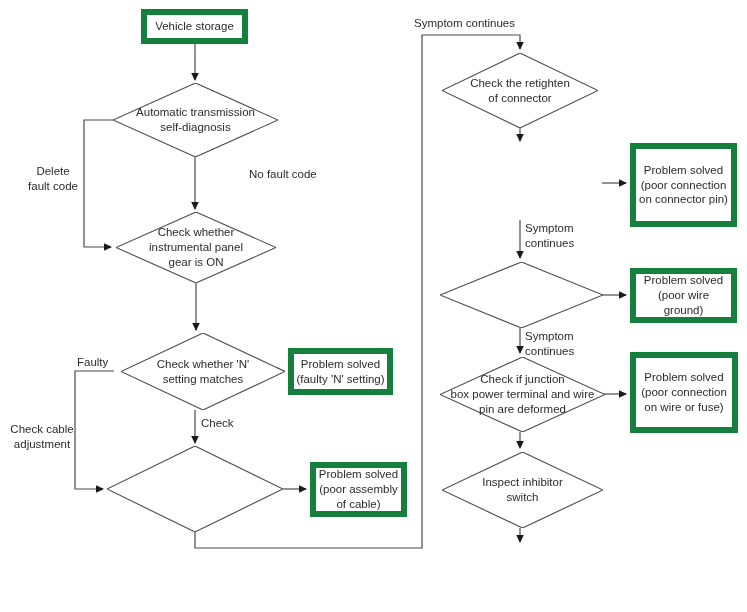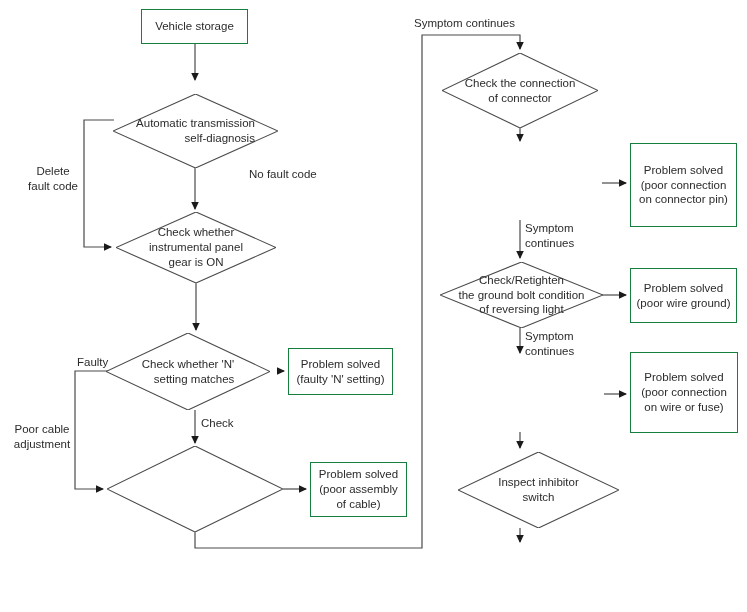--- a/index.html
+++ b/index.html
@@ -37,21 +37,21 @@
     font-size: 11.5px;
     line-height: 1.28;
   }
   .node .txt {
     position: relative;
     z-index: 2;
     white-space: pre-line;
     padding: 0 2px;
   }
   .node.rect {
-    border: 1px solid #15803d;
+    border: 6px solid #15803d;
     background: #ffffff;
     box-sizing: border-box;
   }
   .node.diamond .shape {
     position: absolute;
     left: 0; top: 0;
     width: 100%; height: 100%;
     z-index: 1;
   }
   .node.diamond .shape polygon {
@@ -96,38 +96,38 @@
     <line x1="520" y1="328" x2="520" y2="353" marker-end="url(#arw)"></line>
     <line x1="604" y1="394" x2="626" y2="394" marker-end="url(#arw)"></line>
     <line x1="520" y1="432" x2="520" y2="448" marker-end="url(#arw)"></line>
     <line x1="520" y1="528" x2="520" y2="542" marker-end="url(#arw)"></line>
   </svg>
 
   <div class="node rect" style="left:141px; top:9px; width:107px; height:35px;">
     <div class="txt">Vehicle storage</div>
   </div>
 
-  <div class="node diamond" style="left:113px; top:94px; width:165px; height:74px;text-align:right;">
+  <div class="node diamond" style="left:113px; top:83px; width:165px; height:74px;">
     <svg class="shape" viewBox="0 0 100 100" preserveAspectRatio="none">
         <polygon points="50,0 100,50 50,100 0,50"></polygon>
       </svg>
     <div class="txt">Automatic transmission
 self-diagnosis</div>
   </div>
 
   <div class="node diamond" style="left:116px; top:212px; width:160px; height:71px;">
     <svg class="shape" viewBox="0 0 100 100" preserveAspectRatio="none">
         <polygon points="50,0 100,50 50,100 0,50"></polygon>
       </svg>
     <div class="txt">Check whether
 instrumental panel
 gear is ON</div>
   </div>
 
-  <div class="node diamond" style="left:106px; top:333px; width:164px; height:77px;text-align:right;">
+  <div class="node diamond" style="left:121px; top:333px; width:164px; height:77px;">
     <svg class="shape" viewBox="0 0 100 100" preserveAspectRatio="none">
         <polygon points="50,0 100,50 50,100 0,50"></polygon>
       </svg>
     <div class="txt">Check whether 'N'
 setting matches</div>
   </div>
 
   <div class="node diamond" style="left:107px; top:446px; width:176px; height:86px;">
     <svg class="shape" viewBox="0 0 100 100" preserveAspectRatio="none">
         <polygon points="50,0 100,50 50,100 0,50"></polygon>
@@ -142,36 +142,41 @@
   <div class="node rect" style="left:310px; top:462px; width:97px; height:55px;">
     <div class="txt">Problem solved
 (poor assembly
 of cable)</div>
   </div>
 
   <div class="node diamond" style="left:442px; top:53px; width:156px; height:75px;">
     <svg class="shape" viewBox="0 0 100 100" preserveAspectRatio="none">
         <polygon points="50,0 100,50 50,100 0,50"></polygon>
       </svg>
-    <div class="txt">Check the connection
+    <div class="txt">Check the retighten
 of connector</div>
   </div>
 
 
   <div class="node diamond" style="left:440px; top:262px; width:163px; height:66px;">
     <svg class="shape" viewBox="0 0 100 100" preserveAspectRatio="none">
         <polygon points="50,0 100,50 50,100 0,50"></polygon>
       </svg>
-    <div class="txt">Check/Retighten
-the ground bolt condition
-of reversing light</div>
-  </div>
-
-
-  <div class="node diamond" style="left:458px; top:452px; width:161px; height:76px;">
+  </div>
+
+  <div class="node diamond" style="left:440px; top:357px; width:165px; height:75px;">
+    <svg class="shape" viewBox="0 0 100 100" preserveAspectRatio="none">
+        <polygon points="50,0 100,50 50,100 0,50"></polygon>
+      </svg>
+    <div class="txt">Check if junction
+box power terminal and wire
+pin are deformed</div>
+  </div>
+
+  <div class="node diamond" style="left:442px; top:452px; width:161px; height:76px;">
     <svg class="shape" viewBox="0 0 100 100" preserveAspectRatio="none">
         <polygon points="50,0 100,50 50,100 0,50"></polygon>
       </svg>
     <div class="txt">Inspect inhibitor
 switch</div>
   </div>
 
   <div class="node rect" style="left:630px; top:143px; width:107px; height:84px;">
     <div class="txt">Problem solved
 (poor connection
@@ -192,21 +197,21 @@
 
   <div class="lbl center" style="left:18px; top:164px; width:70px;">Delete
 fault code</div>
 
   <div class="lbl" style="left:201px; top:167px;padding-left:48px;">No fault code</div>
 
   <div class="lbl" style="left:77px; top:355px;">Faulty</div>
 
   <div class="lbl" style="left:201px; top:416px;">Check</div>
 
-  <div class="lbl center" style="left:6px; top:422px; width:72px;">Poor cable
+  <div class="lbl center" style="left:6px; top:422px; width:72px;">Check cable
 adjustment</div>
 
   <div class="lbl" style="left:414px; top:16px;">Symptom continues</div>
 
   <div class="lbl" style="left:525px; top:221px;">Symptom
 continues</div>
 
   <div class="lbl" style="left:525px; top:329px;">Symptom
 continues</div>
 

